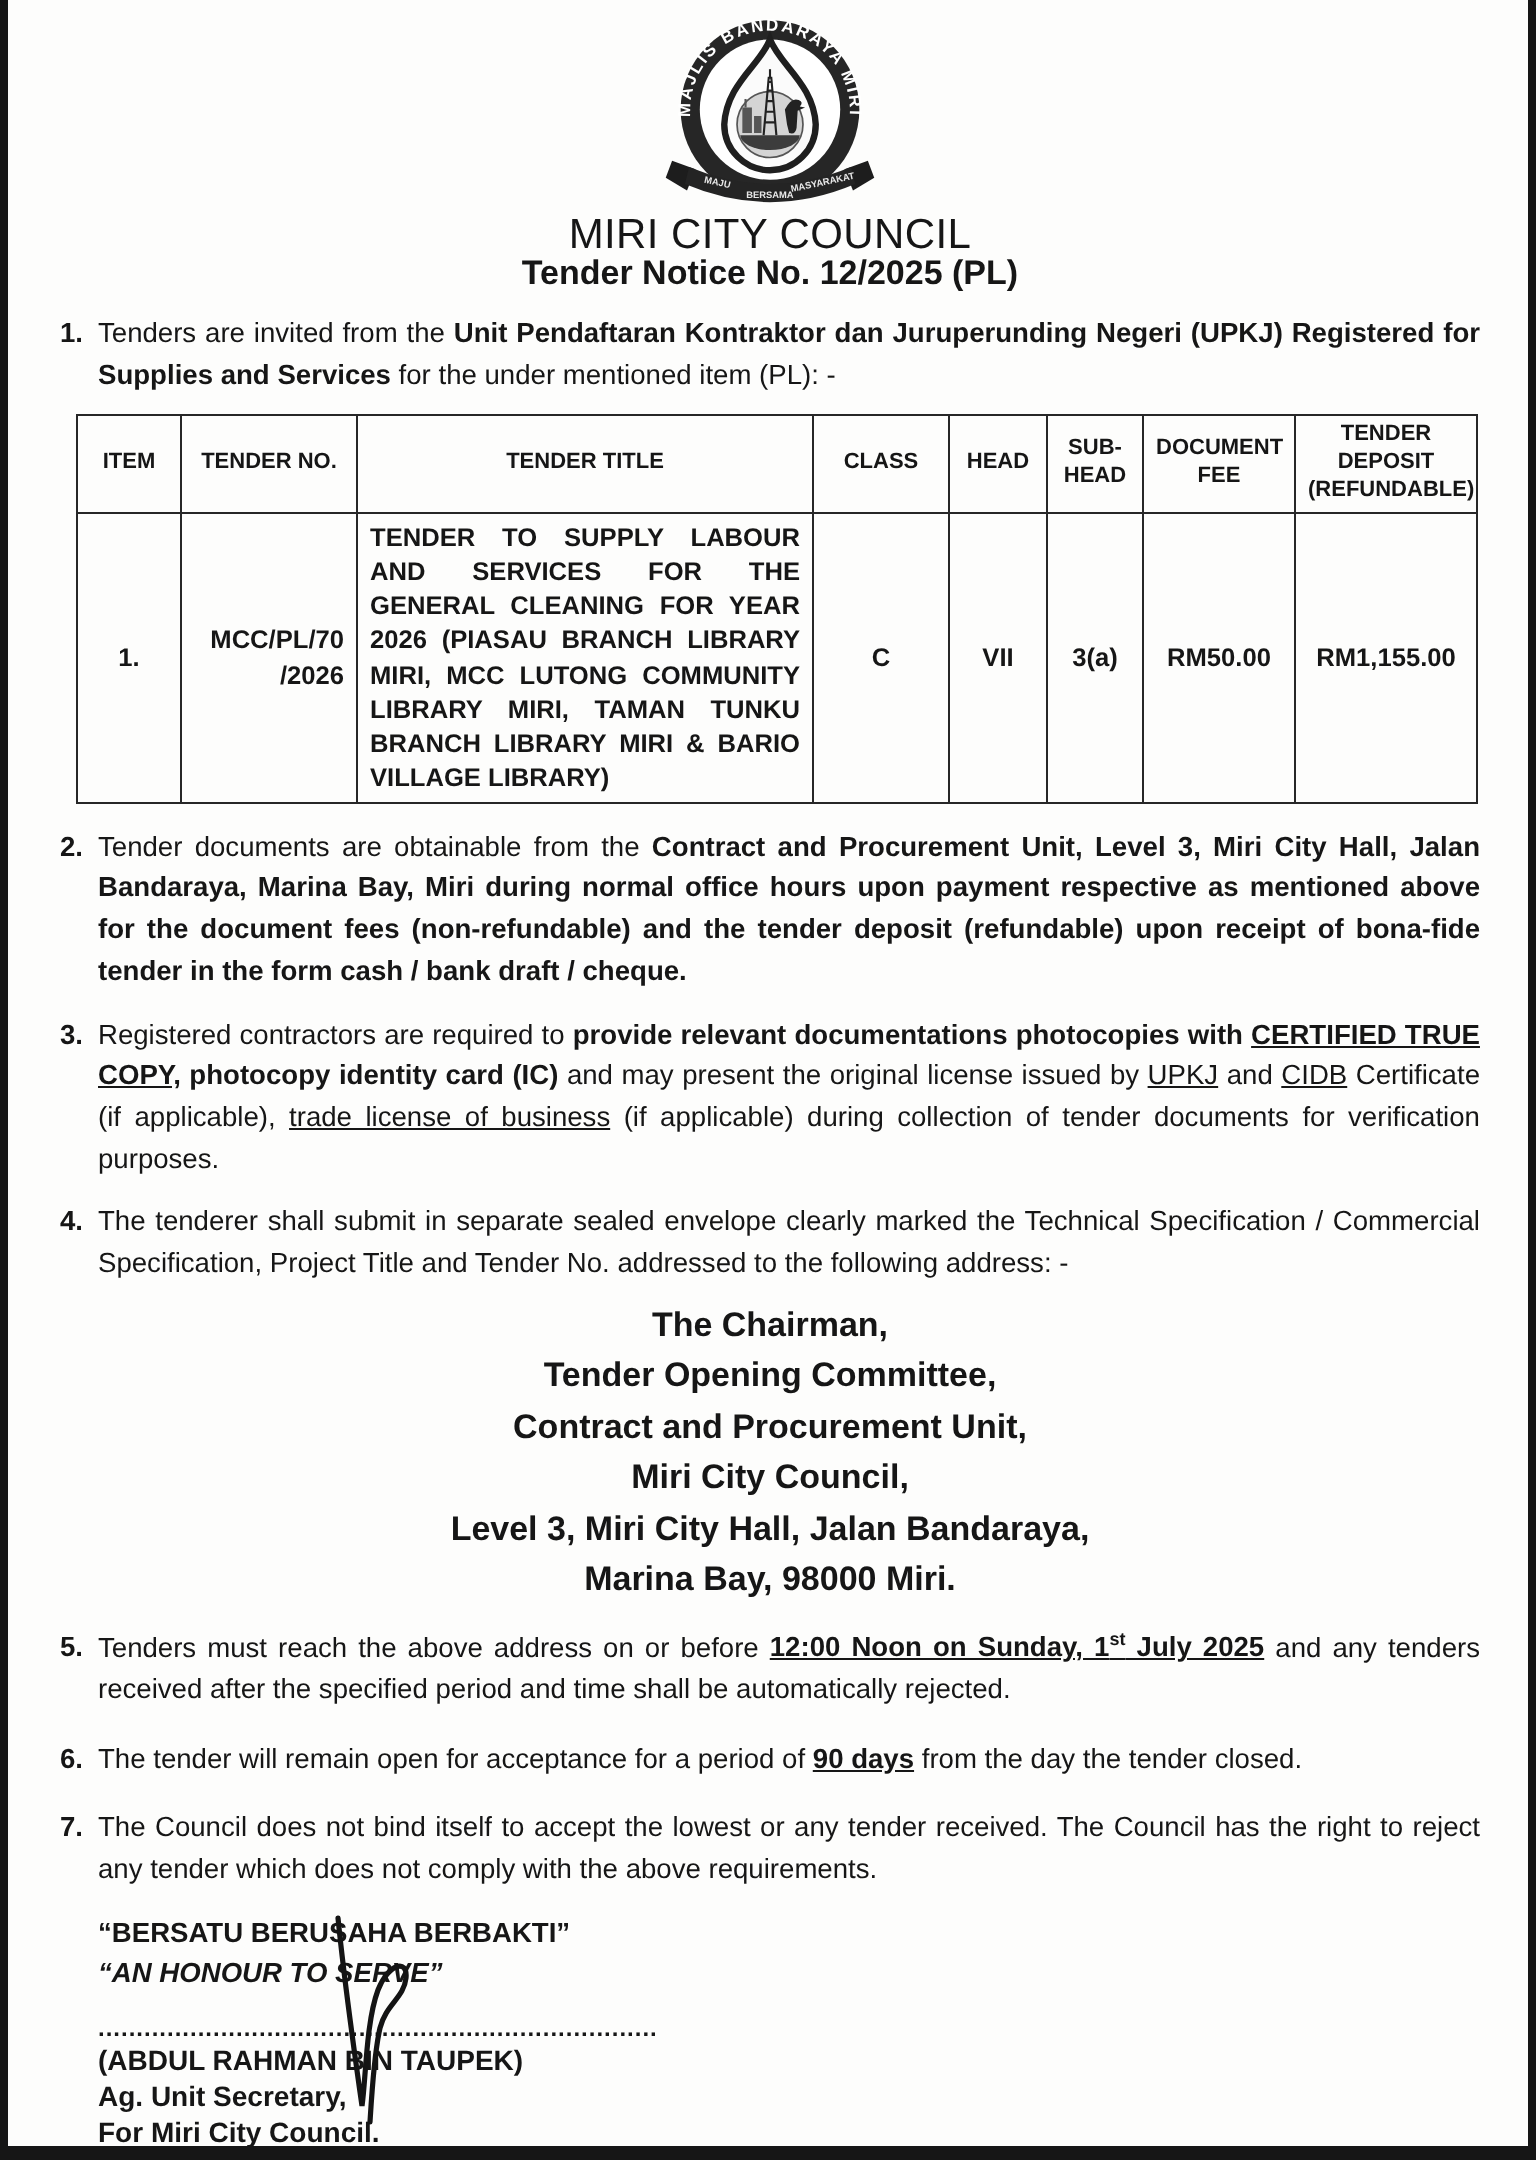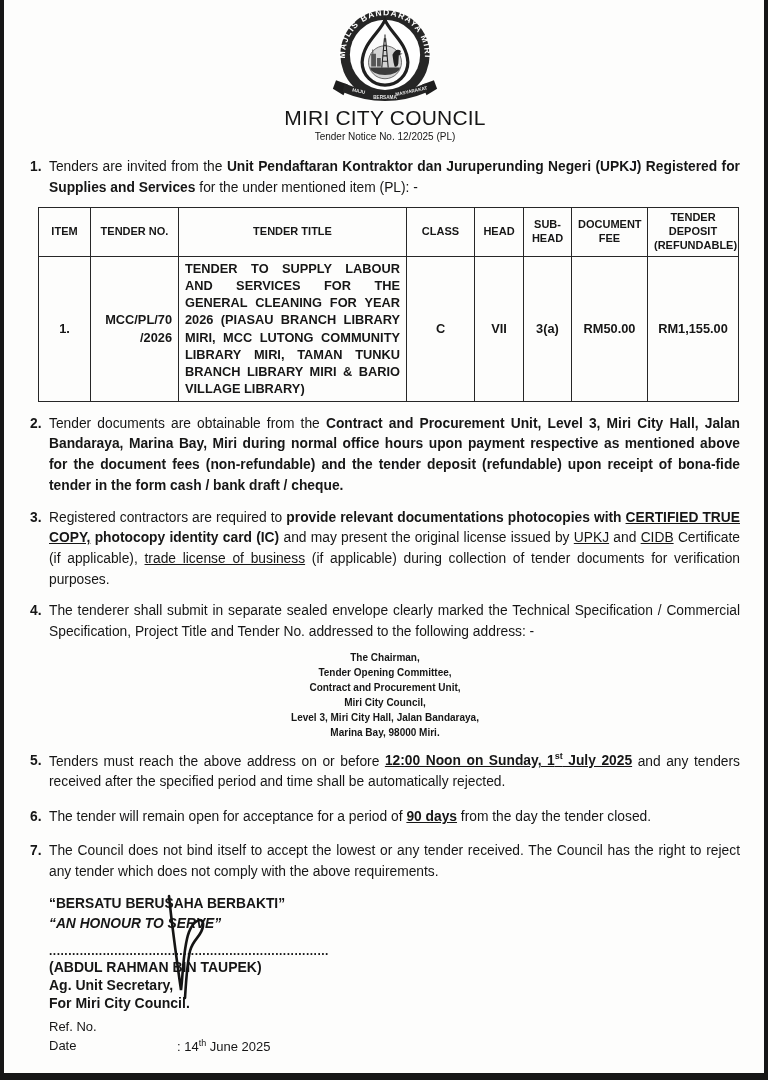--- a/index.html
+++ b/index.html
@@ -15,21 +15,21 @@
   .edge-left   { left: 0; top: 0; width: 4px; height: 100%; }
   .edge-right  { right: 0; top: 0; width: 4px; height: 100%; }
   .edge-bottom { left: 0; bottom: 0; width: 100%; height: 7px; }
 
   .content { padding: 8px 28px 0 30px; }
 
   
   .hdr { text-align: center; }
   .logo-wrap { display: flex; justify-content: center; }
   .org-name   { font-weight: normal; font-size: 21px; line-height: 19px; letter-spacing: .2px; }
-  .notice-no  { font-weight: normal; font-size: 10px; line-height: 19px; }
+  .notice-no  { font-weight: bold; font-size: 17px; line-height: 19px; }
 
   
   .clause { display: flex; margin-top: 11px; }
   .clause .num { flex: 0 0 19px; font-weight: bold; font-size: 13.8px; line-height: 1.5; }
   .clause .txt { flex: 1; font-size: 13.8px; line-height: 1.5; text-align: justify; }
   .b  { font-weight: bold; }
   .u  { text-decoration: underline; }
   .bu { font-weight: bold; text-decoration: underline; }
   .i  { font-style: italic; }
   sup { font-size: 9px; }
@@ -37,21 +37,21 @@
   
   table.tender { border-collapse: collapse; width: 700px; margin: 9px 0 0 8px; table-layout: fixed; }
   .tender th, .tender td { border: 1.5px solid #272727; font-weight: bold; vertical-align: middle; padding: 3px 6px; }
   .tender th { font-size: 11px; text-align: center; height: 46px; line-height: 1.25; }
   .tender td { font-size: 12.8px; height: 126px; line-height: 1.35; }
   .c-center { text-align: center; }
   .c-left   { text-align: right; }
   .c-title  { text-align: justify; }
 
   
-  .addr { text-align: center; font-weight: bold; font-size: 10px; line-height: 1.5; margin-top: 7px; }
+  .addr { text-align: center; font-weight: bold; font-size: 17px; line-height: 1.5; margin-top: 7px; }
 
   
   .motto { margin: 11px 0 0 19px; font-weight: bold; font-size: 13.8px; line-height: 1.45; }
   .sigblock { margin: 10px 0 0 19px; position: relative; }
   .dots { font-size: 12px; font-weight: bold; letter-spacing: .5px; white-space: nowrap; display: block; }
   .signame { font-weight: bold; font-size: 14px; line-height: 1.3; }
   .sig-svg { position: absolute; left: 102px; top: -50px; z-index: 2; }
 
   
   .footer { margin: 6px 0 0 19px; font-size: 13px; line-height: 1.45; }

